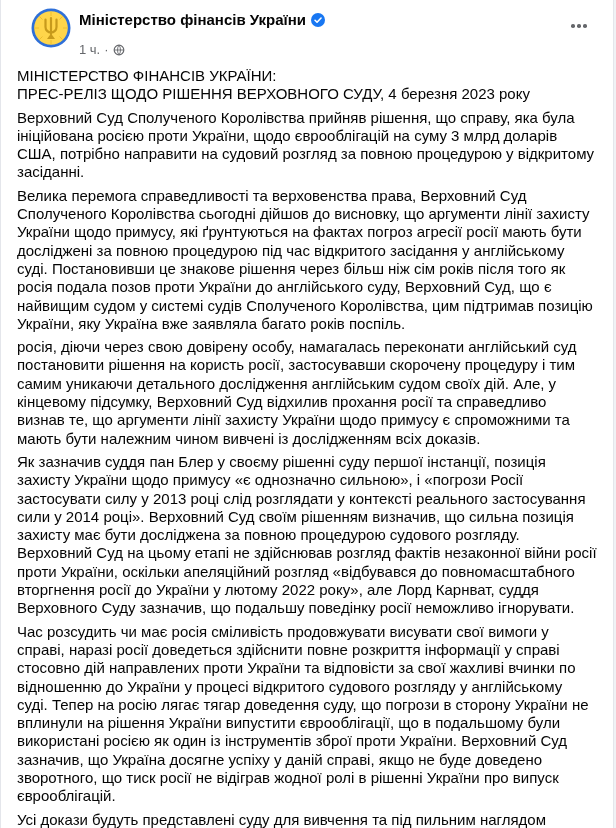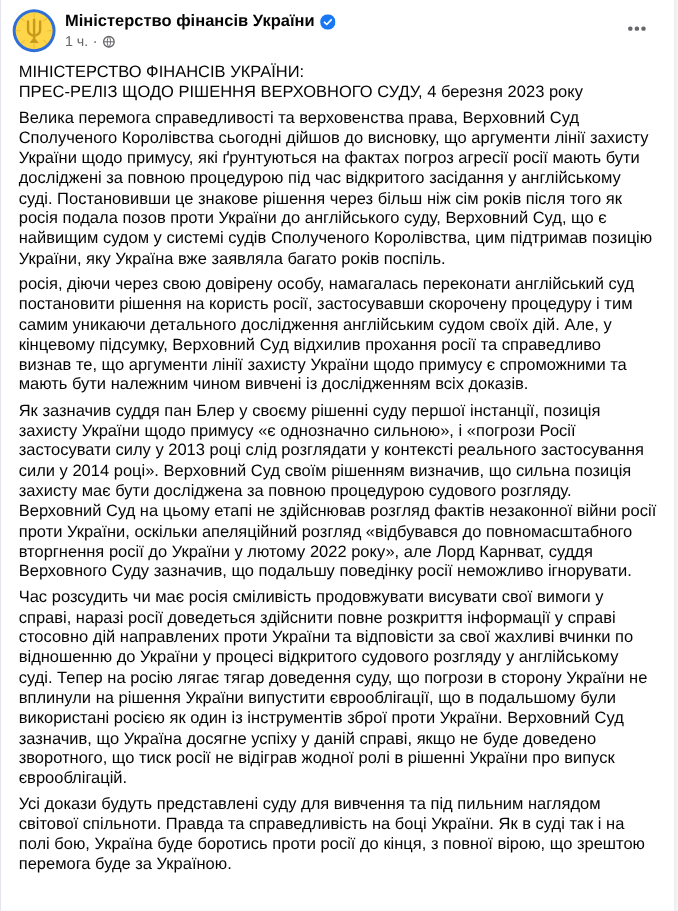--- a/index.html
+++ b/index.html
@@ -12,36 +12,36 @@
     border-left:1px solid #e4e6eb;
     border-right:1px solid #e4e6eb;
     box-sizing:border-box;
     overflow:hidden;
     font-family:"Liberation Sans","DejaVu Sans",sans-serif;
     color:#050505;
   }
   .post-header{
     display:flex;
     align-items:flex-start;
-    padding:8px 16px 0 10px;
+    padding:8px 16px 0 30px;
   }
   .avatar{
     width:40px;height:40px;border-radius:50%;
     flex:0 0 40px;cursor:pointer;display:block;
   }
   .header-info{margin-left:8px;padding-top:2px;}
   .name-row{display:flex;align-items:center;gap:5px;}
   .page-name{
     font-size:15px;font-weight:700;color:#050505;
     text-decoration:none;line-height:19px;cursor:pointer;
   }
   .verified{display:inline-flex;align-items:center;margin-top:1px;}
   .meta-row{
     display:flex;align-items:center;gap:4px;
-    font-size:13px;color:#65676b;line-height:16px;margin-top:1px;
+    font-size:13px;color:#65676b;line-height:16px;margin-top:13px;
   }
   .timestamp{color:#65676b;text-decoration:none;cursor:pointer;}
   .meta-sep{color:#65676b;}
   .globe{display:inline-flex;align-items:center;color:#65676b;}
   .more-btn{
     position:absolute;top:14px;right:20px;
     width:28px;height:24px;border:none;background:transparent;
     display:flex;align-items:center;justify-content:center;gap:2.5px;
     cursor:pointer;padding:0;
   }
@@ -108,20 +108,21 @@
     <button class="more-btn" aria-label="More options">
       <span class="dot"></span>
       <span class="dot"></span>
       <span class="dot"></span>
     </button>
   </div>
 
   <div class="post-body">
     <p>МІНІСТЕРСТВО ФІНАНСІВ УКРАЇНИ:
 ПРЕС-РЕЛІЗ ЩОДО РІШЕННЯ ВЕРХОВНОГО СУДУ,  4 березня 2023 року</p>
+    <p>Верховний Суд Сполученого Королівства прийняв рішення, що справу, яка була ініційована росією проти України, щодо єврооблігацій на суму 3 млрд доларів США, потрібно направити на судовий розгляд за повною процедурою у відкритому засіданні.</p>
     <p>Велика перемога справедливості та верховенства права, Верховний Суд Сполученого Королівства сьогодні дійшов до висновку, що аргументи лінії захисту України щодо примусу, які ґрунтуються на фактах погроз агресії росії мають бути досліджені за повною процедурою під час відкритого засідання у англійському суді. Постановивши це знакове рішення через більш ніж сім років після того як росія подала позов проти України до англійського суду, Верховний Суд, що є найвищим судом у системі судів Сполученого Королівства, цим підтримав позицію України, яку Україна вже заявляла багато років поспіль.</p>
     <p>росія, діючи через свою довірену особу, намагалась переконати англійський суд постановити рішення на користь росії, застосувавши скорочену процедуру і тим самим уникаючи детального дослідження англійським судом своїх дій. Але, у кінцевому підсумку, Верховний Суд відхилив прохання росії та справедливо визнав те, що аргументи лінії захисту України щодо примусу є спроможними та мають бути належним чином вивчені із дослідженням всіх доказів.</p>
     <p>Як зазначив суддя пан Блер у своєму рішенні суду першої інстанції, позиція захисту України щодо примусу «є однозначно сильною», і «погрози Росії застосувати силу у 2013 році слід розглядати у контексті реального застосування сили у 2014 році». Верховний Суд своїм рішенням визначив, що сильна позиція захисту має бути досліджена за повною процедурою судового розгляду. Верховний Суд на цьому етапі не здійснював розгляд фактів незаконної війни росії проти України, оскільки апеляційний розгляд «відбувався до повномасштабного вторгнення росії до України у лютому 2022 року», але Лорд Карнват, суддя Верховного Суду зазначив, що подальшу поведінку росії неможливо ігнорувати.</p>
     <p>Час розсудить чи має росія сміливість продовжувати висувати свої вимоги у справі, наразі росії доведеться здійснити повне розкриття інформації у справі стосовно дій направлених проти України та відповісти за свої жахливі вчинки по відношенню до України у процесі відкритого судового розгляду у англійському суді. Тепер на росію лягає тягар доведення суду, що погрози в сторону України не вплинули на рішення України випустити єврооблігації, що в подальшому були використані росією як один із інструментів зброї проти України. Верховний Суд зазначив, що Україна досягне успіху у даній справі, якщо не буде доведено зворотного, що тиск росії не відіграв жодної ролі в рішенні України про випуск єврооблігацій.</p>
     <p>Усі докази будуть представлені суду для вивчення та під пильним наглядом світової спільноти. Правда та справедливість на боці України. Як в суді так і на полі бою, Україна буде боротись проти росії до кінця, з повної вірою, що зрештою перемога буде за Україною.</p>
   </div>
 
 </div>
 
 </body></html>

